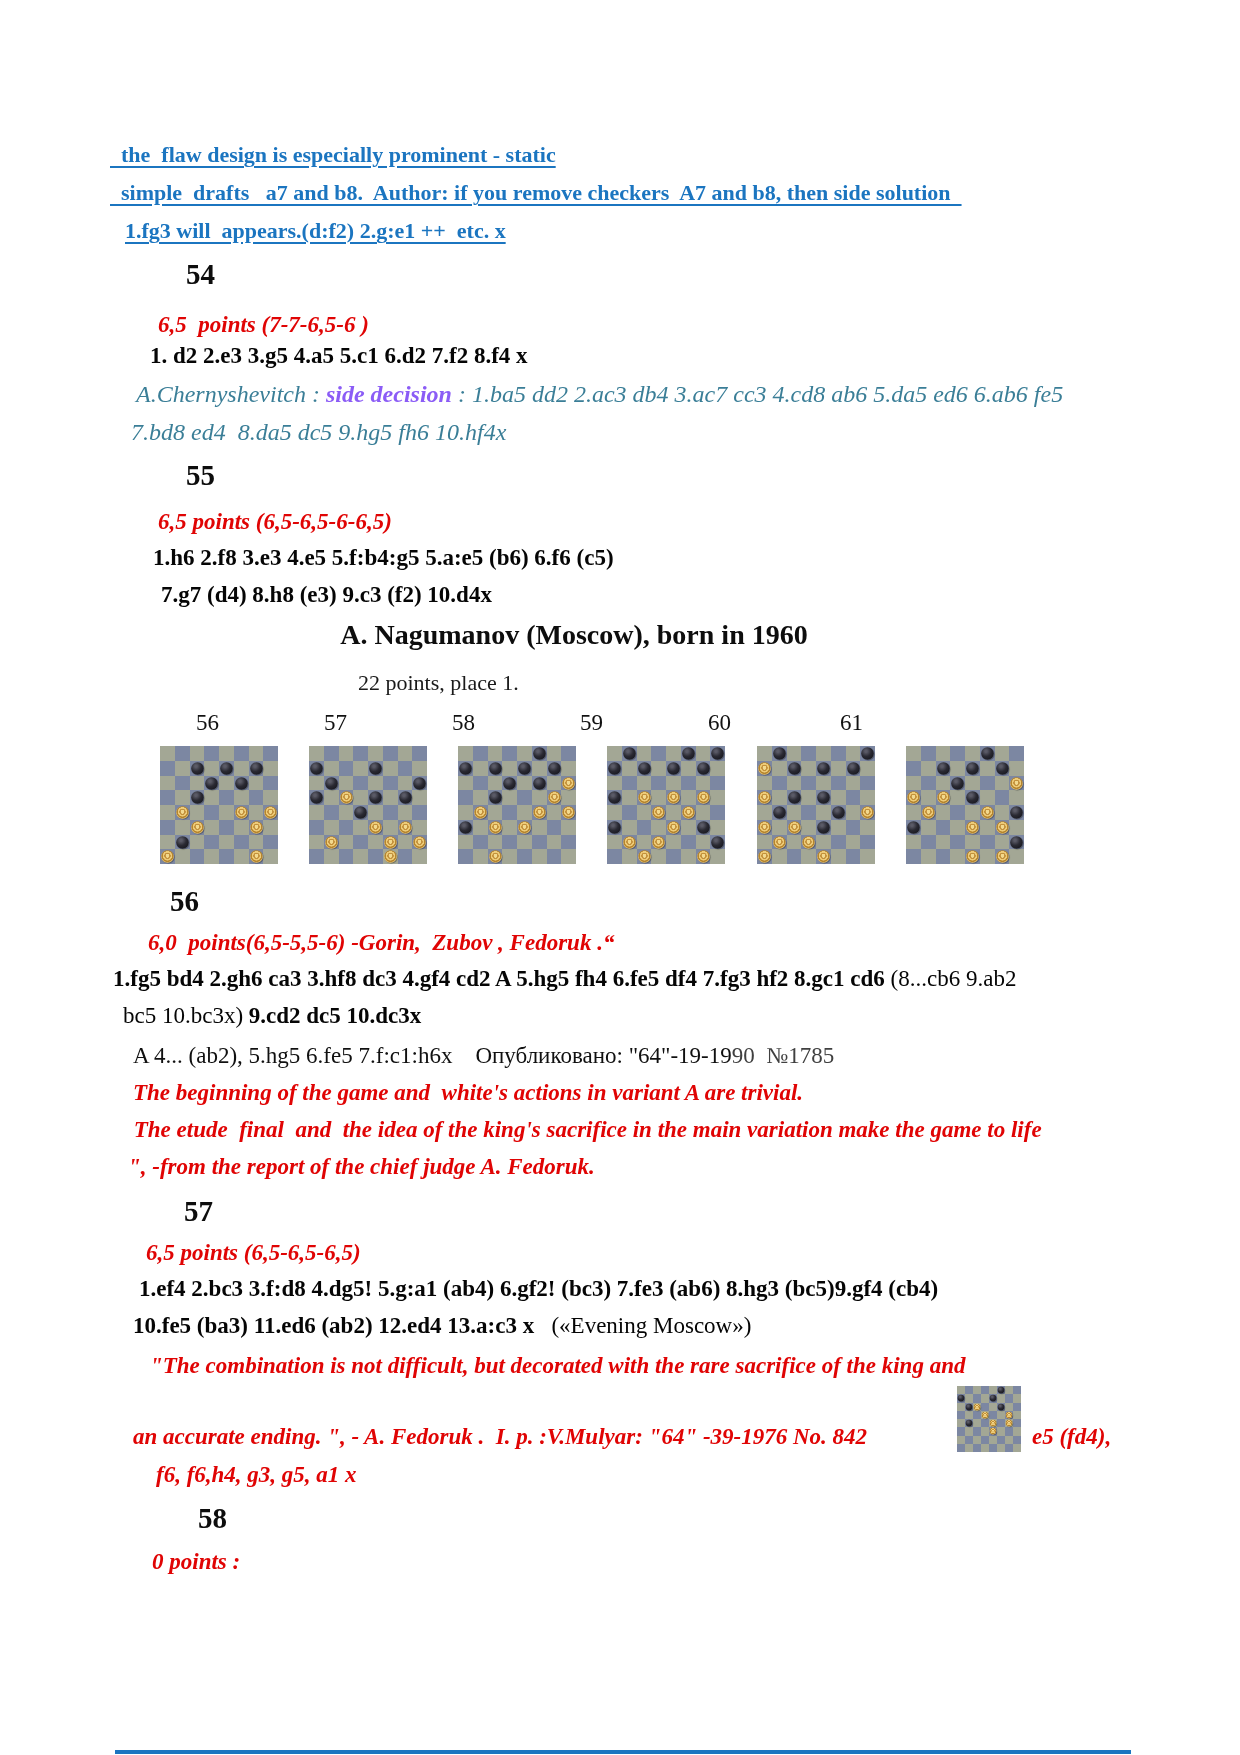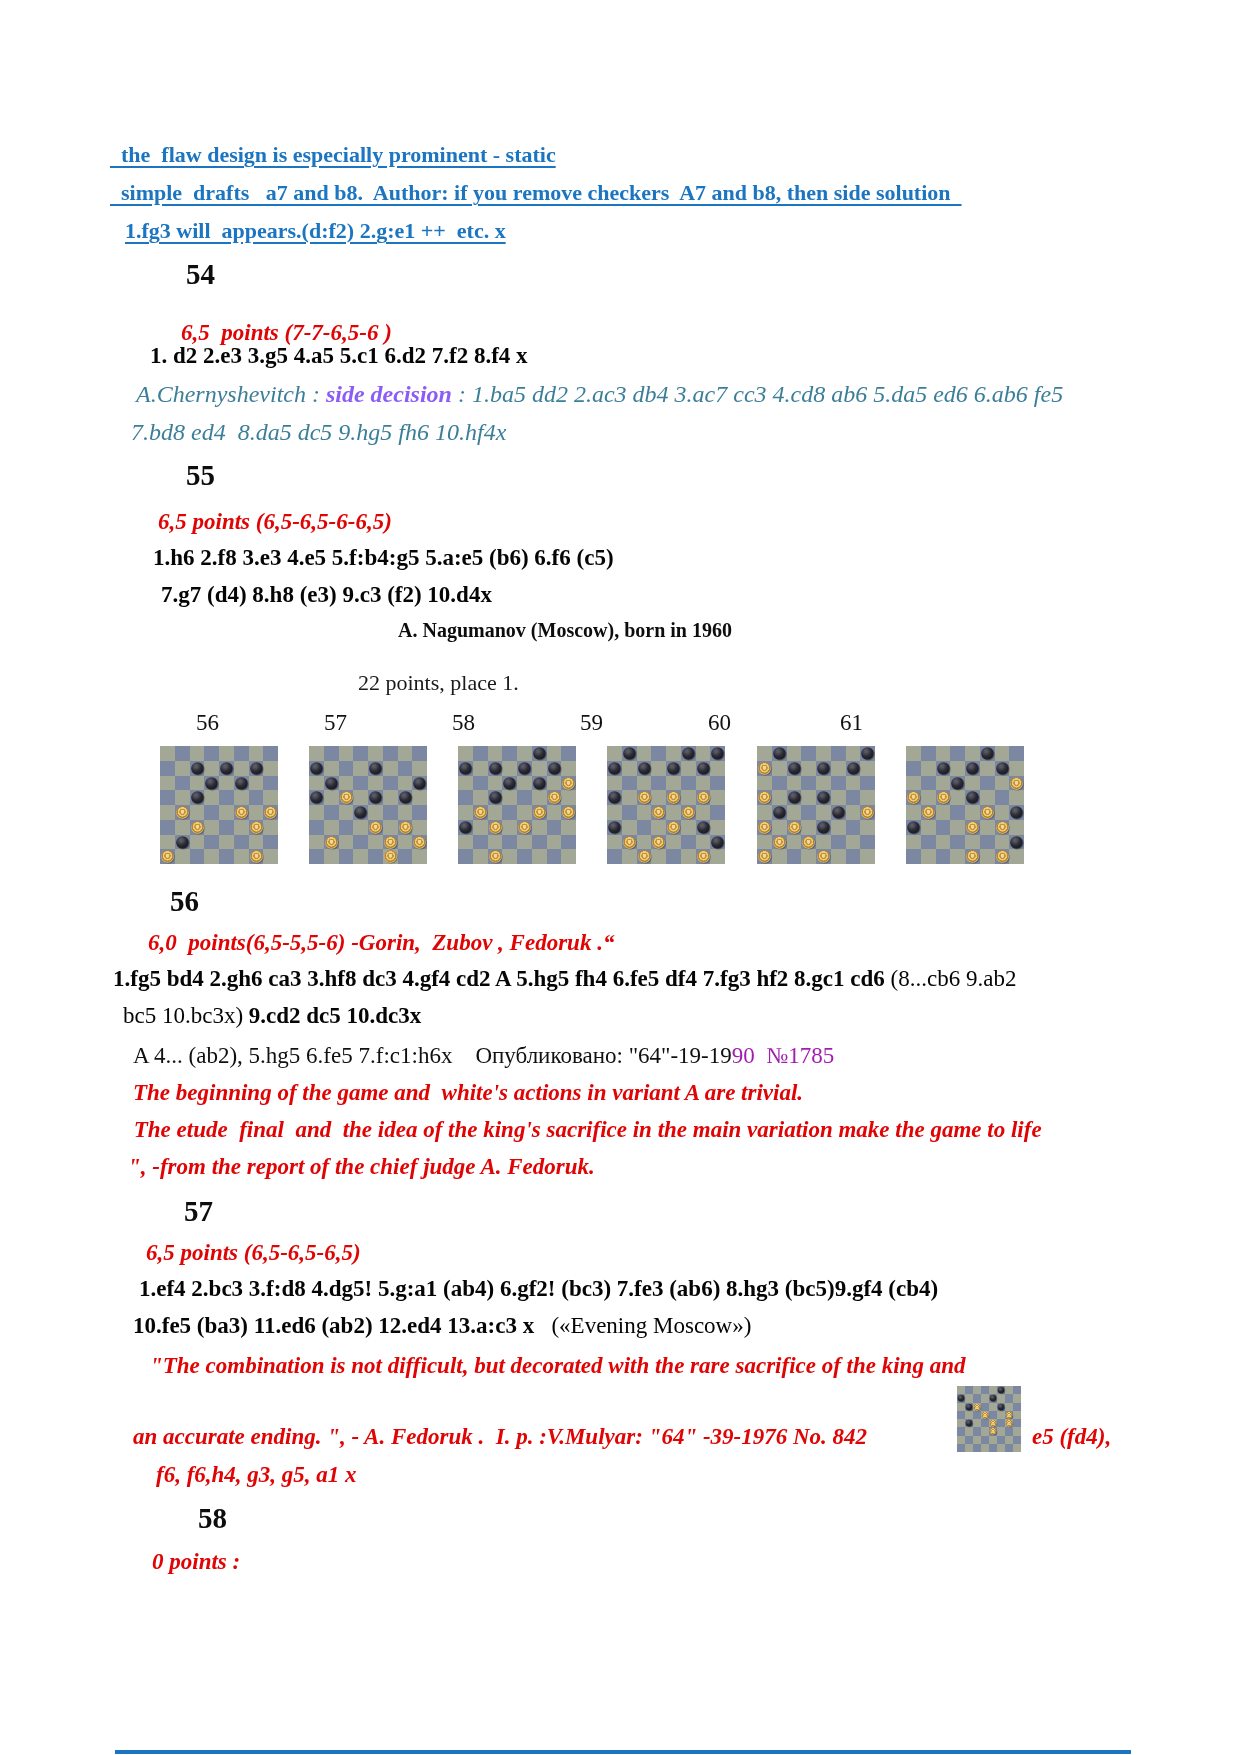--- a/index.html
+++ b/index.html
@@ -12,26 +12,26 @@
   
   .sec-num{font-size:29px;font-weight:bold;color:#0d0d0d;}
   
   .points{color:#e00404;font-weight:bold;font-style:italic;font-size:23px;}
   
   .moves{font-weight:bold;font-size:23px;color:#050505;}
   .reg{font-weight:normal;}
   
   .teal{color:#3a7e97;font-style:italic;font-size:24px;}
   .sidedec{color:#8b5cf6;font-weight:bold;}
-  .center-title{left:7px;width:1116px;text-align:center;font-size:20px;font-weight:bold;color:#0d0d0d;}
+  .center-title{left:16px;width:1116px;text-align:center;font-size:28px;font-weight:bold;color:#0d0d0d;}
   .subtitle{font-size:22px;color:#1a1a1a;}
   .board-num{font-size:23px;color:#111111;}
   .red-comment{color:#e00404;font-weight:bold;font-style:italic;font-size:23px;}
   .black-line{font-size:23px;color:#101010;}
-  .blue-part{color:#a21caf;}
+  .blue-part{color:#404040;}
   
   .board{position:absolute;display:grid;grid-template-columns:repeat(8,1fr);grid-template-rows:repeat(8,1fr);
          z-index:2;}
   .board .sq-light{background:#a3a795;}
   .board .sq-dark{background:#7c87a2;}
   .piece{position:absolute;width:12.5%;height:12.5%;border-radius:50%;box-sizing:border-box;
          transform:scale(0.84);box-shadow:1px 1px 1px rgba(0,0,0,0.35);}
   .p-black{background:radial-gradient(circle at 38% 32%,#5a5a66 0 10%,#2a2a33 45%,#0e0e14 100%);}
   .p-gold{background:radial-gradient(circle at 50% 45%,#f2d98e 0 18%,#c3913c 22% 32%,#edcb78 36% 48%,#b5852f 52% 62%,#e0b75f 66% 78%,#9c7028 82% 100%);}
   .bottom-bar{position:absolute;background:#1b75c0;}
@@ -39,21 +39,21 @@
 </head>
 <body>
 
 <div class="page">
 
   <div class="abs blue-head" style="top:143px;left:110px;">  the  flaw design is especially prominent - static</div>
   <div class="abs blue-head" style="top:181px;left:110px;">  simple  drafts   a7 and b8.  Author: if you remove checkers  A7 and b8, then side solution  </div>
   <div class="abs blue-head" style="top:219px;left:125px;">1.fg3 will  appears.(d:f2) 2.g:e1 ++  etc. x</div>
 
   <div class="abs sec-num" style="top:258px;left:186px;">54</div>
-  <div class="abs points" style="top:320px;left:158px;margin-left:23px;">6,5  points (7-7-6,5-6 )</div>
+  <div class="abs points" style="top:312px;left:158px;">6,5  points (7-7-6,5-6 )</div>
   <div class="abs moves" style="top:343px;left:150px;">1. d2 2.e3 3.g5 4.a5 5.c1 6.d2 7.f2 8.f4 x</div>
   <div class="abs teal" style="top:381px;left:136px;"><span>A.Chernyshevitch : </span><span class="sidedec">side decision</span><span> : </span><span>1.ba5 dd2 2.ac3 db4 3.ac7 cc3 4.cd8 ab6 5.da5 ed6 6.ab6 fe5</span></div>
   <div class="abs teal" style="top:419px;left:131px;">7.bd8 ed4  8.da5 dc5 9.hg5 fh6 10.hf4x</div>
 
   <div class="abs sec-num" style="top:459px;left:186px;">55</div>
   <div class="abs points" style="top:509px;left:158px;">6,5 points (6,5-6,5-6-6,5)</div>
   <div class="abs moves" style="top:545px;left:153px;">1.h6 2.f8 3.e3 4.e5 5.f:b4:g5 5.a:e5 (b6) 6.f6 (c5)</div>
   <div class="abs moves" style="top:582px;left:161px;">7.g7 (d4) 8.h8 (e3) 9.c3 (f2) 10.d4x</div>
 
   <div class="abs center-title" style="top:619px;">A. Nagumanov (Moscow), born in 1960</div>

